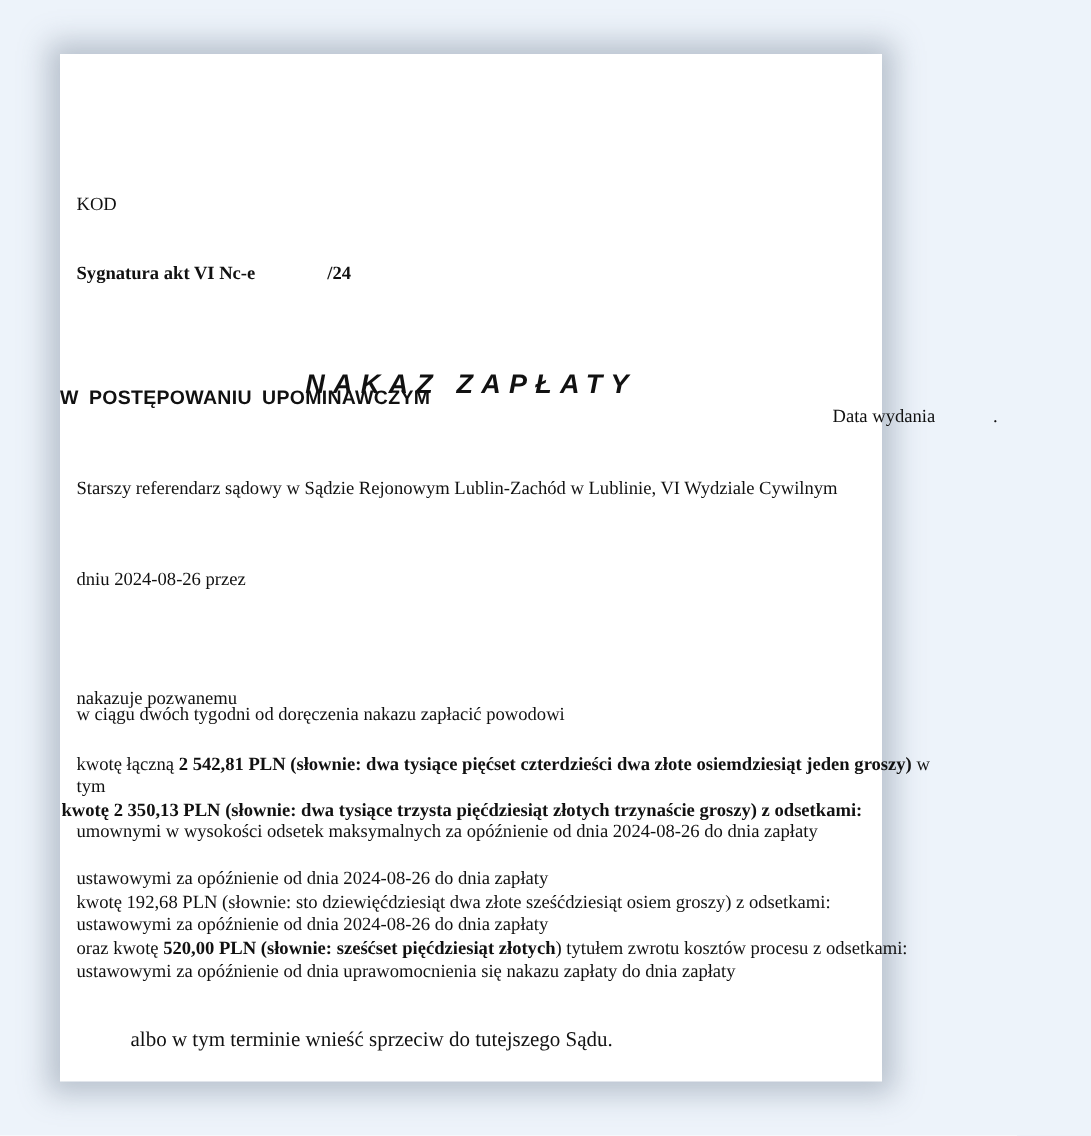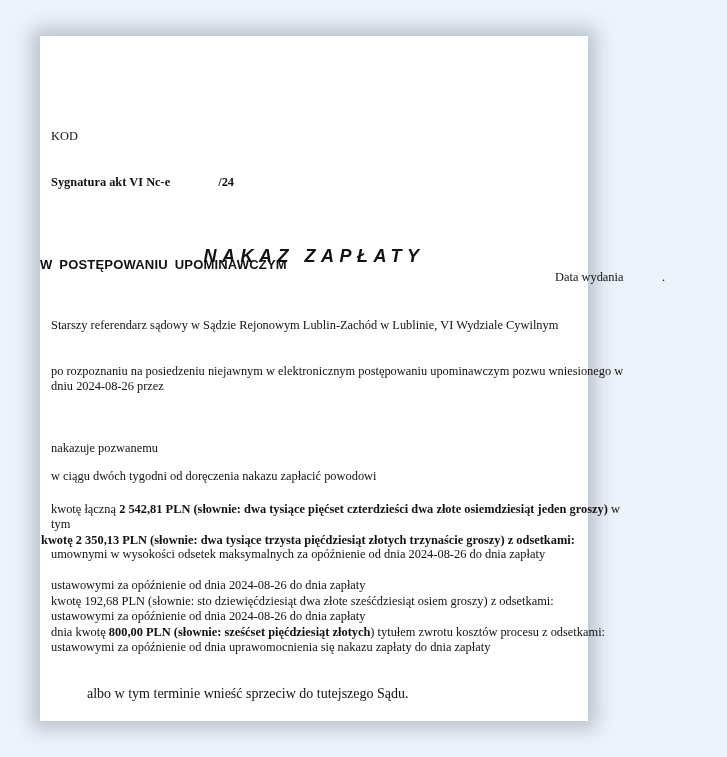--- a/index.html
+++ b/index.html
@@ -73,40 +73,39 @@
   </div>
 
   <div class="title1">NAKAZ ZAPŁATY</div>
   <div class="title2">W POSTĘPOWANIU  UPOMINAWCZYM</div>
 
   <div class="t" style="left:515px; top:234px;">Data wydania</div>
   <div class="t" style="left:622px; top:234px;">.</div>
 
   <div class="t" style="left:11px; top:282px;">Starszy referendarz sądowy w Sądzie Rejonowym Lublin-Zachód w Lublinie, VI Wydziale Cywilnym</div>
 
-  <div class="t" style="left:11px; top:328px;">po rozpoznaniu na posiedzeniu niejawnym w elektronicznym postępowaniu upominawczym pozwu wniesionego w</div>
   <div class="t" style="left:11px; top:343px;">dniu  2024-08-26 przez</div>
 
-  <div class="t" style="left:11px; top:405px;text-align:right;">nakazuje pozwanemu</div>
+  <div class="t" style="left:11px; top:422px;text-align:right;">nakazuje pozwanemu</div>
 
   <div class="t" style="left:11px; top:433px;">w ciągu dwóch tygodni od doręczenia nakazu zapłacić powodowi</div>
 
   <div class="t" style="left:11px; top:466px;">
     <span>kwotę łączną </span><span class="b"> 2 542,81 PLN (słownie: dwa tysiące pięćset czterdzieści dwa złote osiemdziesiąt jeden groszy)</span><span> w</span>
   </div>
   <div class="t" style="left:11px; top:481px;">tym</div>
 
   <div class="t" style="left:1px; top:497px;font-weight:bold;">kwotę  2 350,13 PLN (słownie: dwa tysiące trzysta pięćdziesiąt złotych trzynaście groszy)   z odsetkami:</div>
   <div class="t" style="left:11px; top:511px;">umownymi w wysokości odsetek maksymalnych za opóźnienie od dnia 2024-08-26 do dnia zapłaty</div>
 
   <div class="t" style="left:11px; top:542px;">ustawowymi za opóźnienie od dnia 2024-08-26 do dnia zapłaty</div>
 
   <div class="t" style="left:11px; top:558px;">kwotę  192,68 PLN (słownie: sto dziewięćdziesiąt dwa złote sześćdziesiąt osiem groszy)   z odsetkami:</div>
   <div class="t" style="left:11px; top:573px;">ustawowymi za opóźnienie od dnia 2024-08-26 do dnia zapłaty</div>
 
   <div class="t" style="left:11px; top:589px;">
-    <span>dnia kwotę </span><span class="b">800,00 PLN (słownie: sześćset pięćdziesiąt złotych</span><span>) tytułem zwrotu kosztów procesu z odsetkami:</span>
+    <span>oraz kwotę </span><span class="b">520,00 PLN (słownie: sześćset pięćdziesiąt złotych</span><span>) tytułem zwrotu kosztów procesu z odsetkami:</span>
   </div>
   <div class="t" style="left:11px; top:604px;">ustawowymi za opóźnienie od dnia uprawomocnienia się nakazu zapłaty do dnia zapłaty</div>
 
   <div class="t big" style="left:11px; top:651px;margin-left:36px;">albo w tym terminie wnieść sprzeciw do tutejszego Sądu.</div>
 
 </div>
 
 </body></html>

